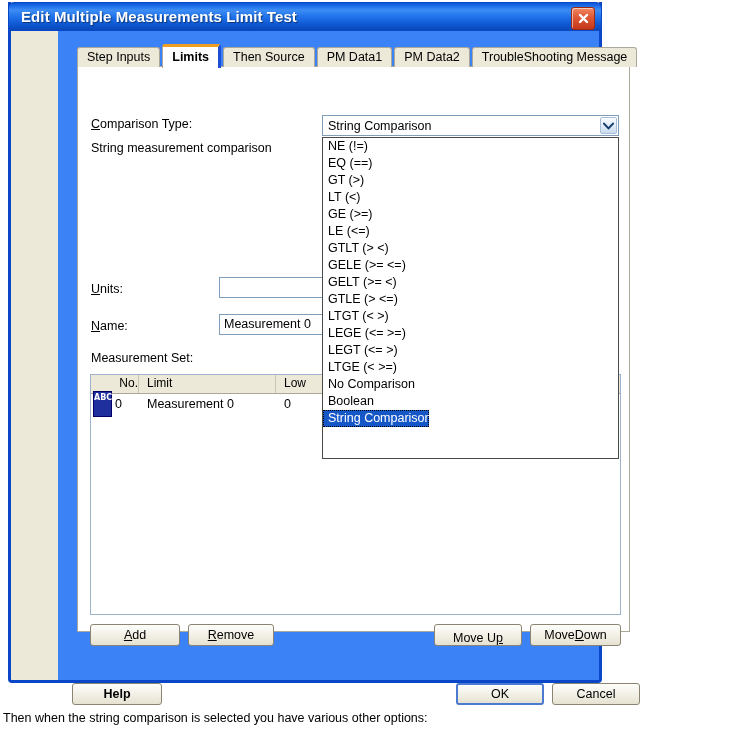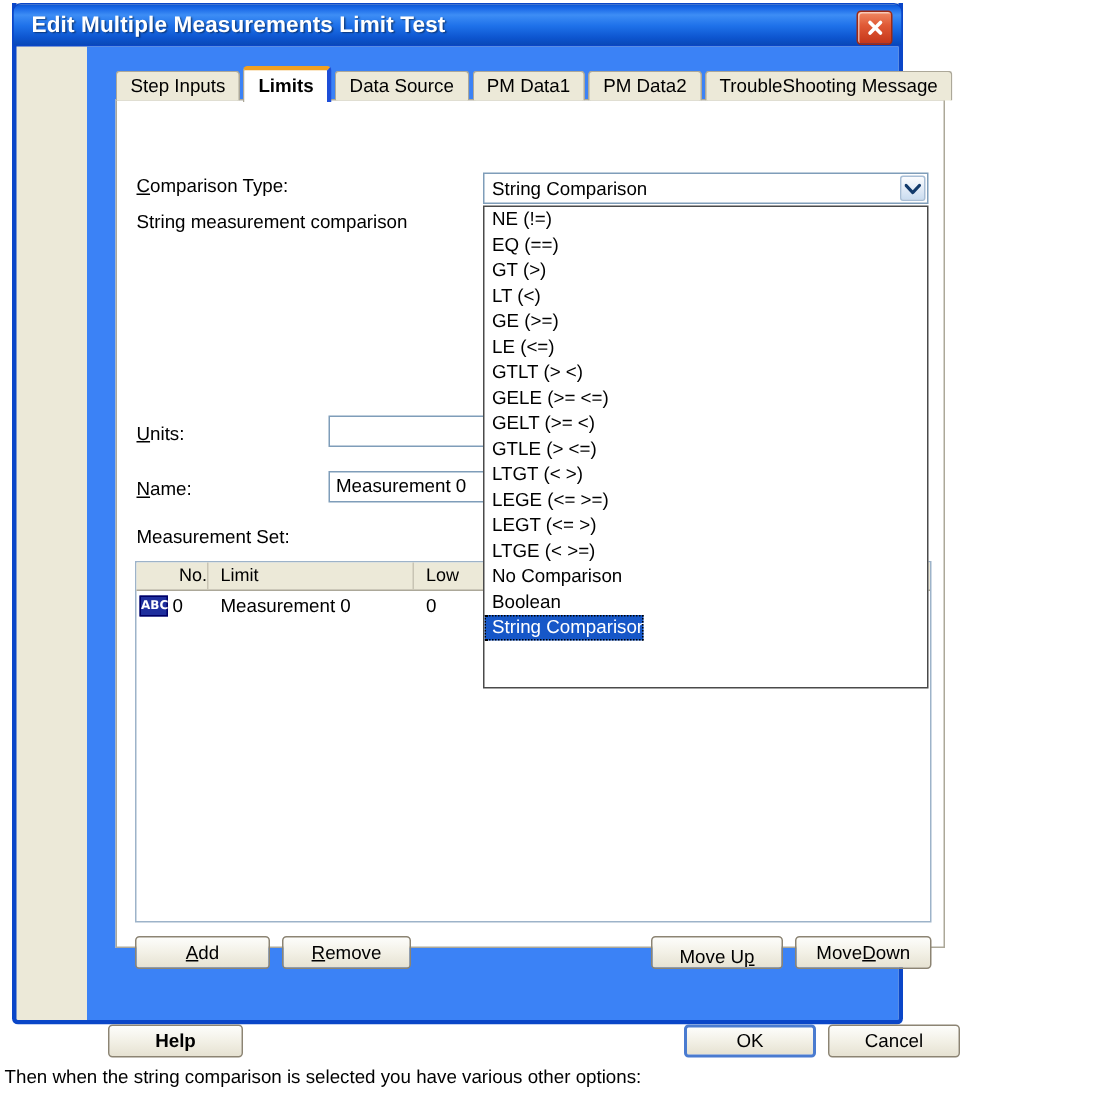--- a/index.html
+++ b/index.html
@@ -213,21 +213,21 @@
   .ms-td.c0 { width: 48px; padding-left: 2px; display: flex; align-items: center; gap: 3px; }
   .ms-td.c1 { width: 137px; }
   .ms-td.c2 { width: 48px; }
   .ms-td.c3 { width: 48px; }
   .ms-td.c4 { width: 80px; }
   .ms-td.c5 { flex: 1; }
 
   #abc-icon {
     display: inline-block;
     width: 19px;
-    height: 14px;
+    height: 26px;
     background: #1f2f9e;
     border: 1px solid #000066;
     box-sizing: border-box;
     color: #ffffff;
     font-size: 8px;
     font-weight: bold;
     line-height: 11px;
     text-align: center;
     letter-spacing: 0;
     font-family: "DejaVu Sans", sans-serif;
@@ -350,21 +350,21 @@
           <path d="M3 3 L10 10 M10 3 L3 10" stroke="#ffffff" stroke-width="2.4" stroke-linecap="round" fill="none"></path>
         </svg>
       </div>
     </div>
 
     <div id="client">
 
       <div id="tabstrip">
         <div class="tab">Step Inputs</div>
         <div class="tab active">Limits</div>
-        <div class="tab">Data Source</div>
+        <div class="tab">Then Source</div>
         <div class="tab">PM Data1</div>
         <div class="tab">PM Data2</div>
         <div class="tab">TroubleShooting Message</div>
       </div>
 
       <div id="tabpanel"></div>
 
       <div class="lbl" id="lbl-comparison-type"><span class="uline">C</span><span></span>omparison Type:</div>
       <div class="lbl" id="lbl-string-measurement">String measurement comparison</div>
       <div class="lbl" id="lbl-units"><span class="uline">U</span>nits:</div>

